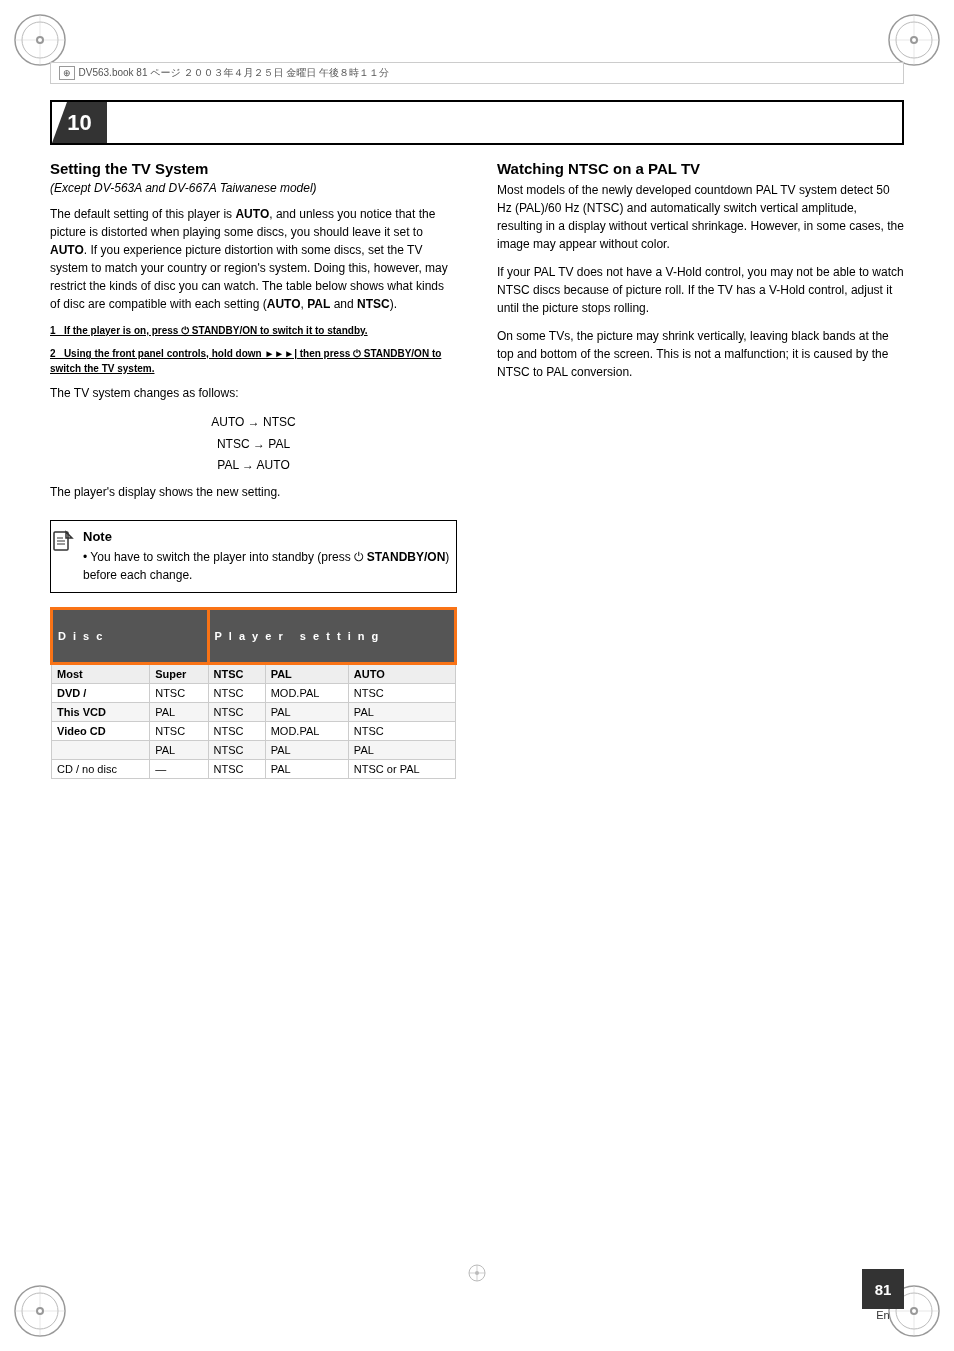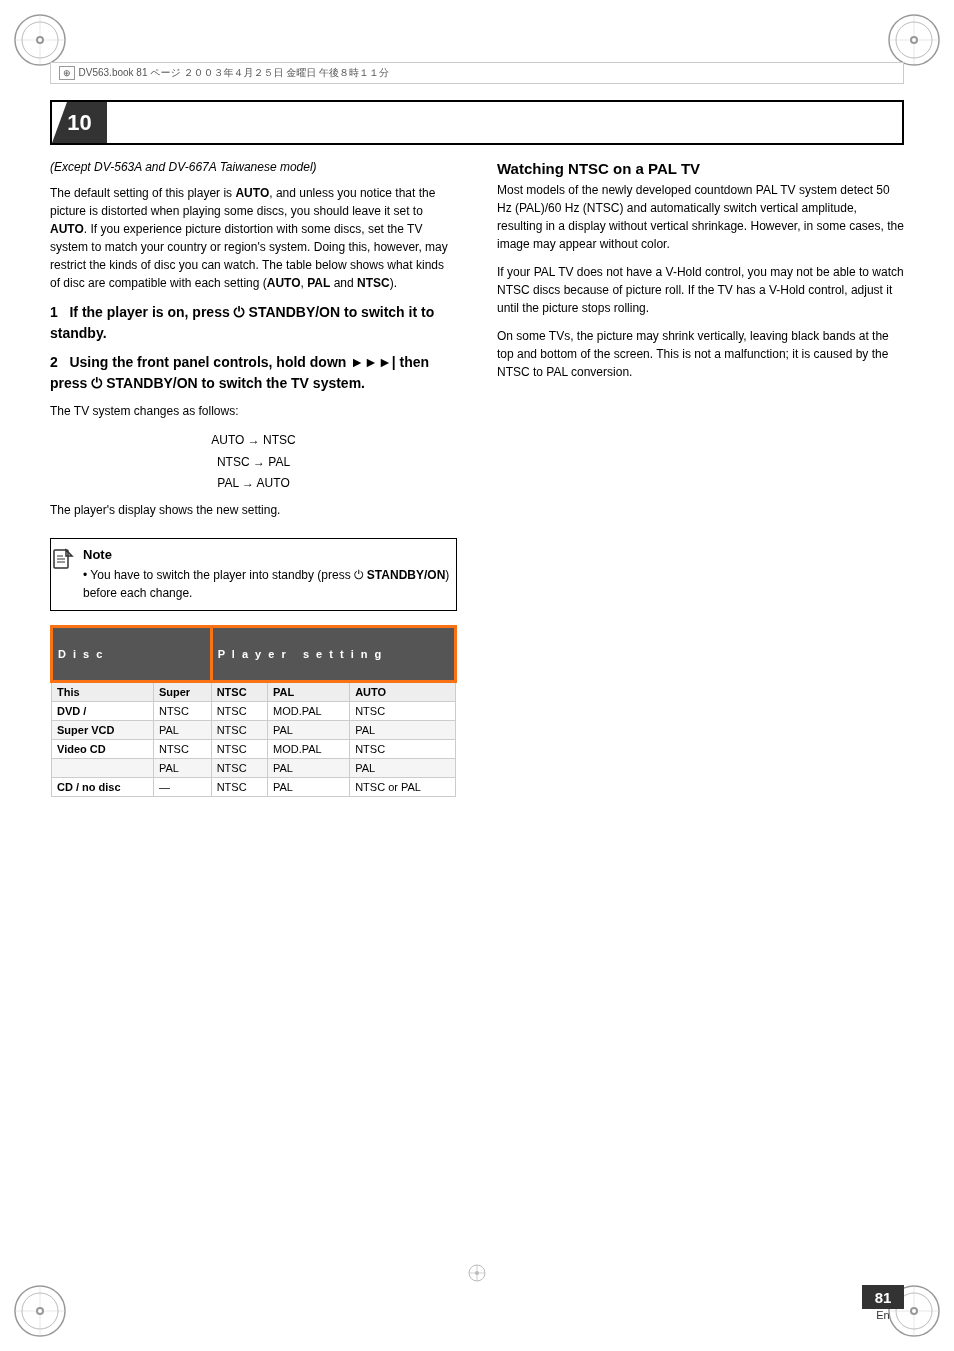--- a/index.html
+++ b/index.html
@@ -103,23 +103,24 @@
       margin-bottom: 10px;
     }
 
     .body-text {
       font-size: 12px;
       line-height: 1.5;
       margin-bottom: 10px;
     }
 
     .step-item {
-      font-size: 14px;
+      font-size: 10px;
       line-height: 1.5;
       margin-bottom: 8px;
+      text-decoration: underline;
     }
     .step-item strong {
       font-weight: bold;
     }
 
     .tv-system-chain {
       text-align: center;
       font-size: 12px;
       line-height: 1.8;
       margin: 8px 0;
@@ -194,21 +195,21 @@
       bottom: 30px;
       right: 50px;
       display: flex;
       flex-direction: column;
       align-items: center;
     }
     .page-number-box {
       background: #333;
       color: #fff;
       width: 42px;
-      height: 24px;
+      height: 40px;
       display: flex;
       align-items: center;
       justify-content: center;
       font-size: 15px;
       font-weight: bold;
     }
     .page-lang {
       font-size: 11px;
       color: #333;
     }
@@ -270,20 +271,21 @@
 </div>
 
 <div class="header-bar">
   <div class="header-number-box">10</div>
 </div>
 
 <div class="main-content">
 
   <div class="left-col">
 
+    <div class="section-heading">Setting the TV System</div>
     <div class="section-subheading">(Except DV-563A and DV-667A Taiwanese model)</div>
 
     <div class="body-text">
       The default setting of this player is <strong>AUTO</strong>, and unless you notice that the picture is distorted when playing some discs, you should leave it set to <strong>AUTO</strong>. If you experience picture distortion with some discs, set the TV system to match your country or region's system. Doing this, however, may restrict the kinds of disc you can watch. The table below shows what kinds of disc are compatible with each setting (<strong>AUTO</strong>, <strong>PAL</strong> and <strong>NTSC</strong>).
     </div>
 
     <div class="step-item">
       <strong>1&nbsp;&nbsp;&nbsp;If the player is on, press ⏻ STANDBY/ON to switch it to standby.</strong>
     </div>
 
@@ -319,58 +321,58 @@
       </div>
     </div>
 
     <table class="disc-table">
       <thead>
         <tr>
           <th colspan="2" class="table-header-disc" style="letter-spacing:2px;">D i s c</th>
           <th colspan="3" class="table-header-player" style="letter-spacing:2px;">P l a y e r &nbsp; s e t t i n g</th>
         </tr>
         <tr style="background:#eee; color:#000; font-weight:bold;">
-          <th style="text-align:left; padding:3px 5px; border:1px solid #ccc;">This</th>
+          <th style="text-align:left; padding:3px 5px; border:1px solid #ccc;">Most</th>
           <th style="text-align:left; padding:3px 5px; border:1px solid #ccc;">Super</th>
           <th style="text-align:left; padding:3px 5px; border:1px solid #ccc;">NTSC</th>
           <th style="text-align:left; padding:3px 5px; border:1px solid #ccc;">PAL</th>
           <th style="text-align:left; padding:3px 5px; border:1px solid #ccc;">AUTO</th>
         </tr>
       </thead>
       <tbody>
         <tr>
           <td style="font-weight:bold;">DVD /</td>
           <td>NTSC</td>
           <td>NTSC</td>
           <td>MOD.PAL</td>
           <td>NTSC</td>
         </tr>
         <tr>
-          <td style="font-weight:bold;">Super VCD</td>
+          <td style="font-weight:bold;">This VCD</td>
           <td>PAL</td>
           <td>NTSC</td>
           <td>PAL</td>
           <td>PAL</td>
         </tr>
         <tr>
           <td style="font-weight:bold;">Video CD</td>
           <td>NTSC</td>
           <td>NTSC</td>
           <td>MOD.PAL</td>
           <td>NTSC</td>
         </tr>
         <tr>
           <td></td>
           <td>PAL</td>
           <td>NTSC</td>
           <td>PAL</td>
           <td>PAL</td>
         </tr>
         <tr>
-          <td style="font-weight:bold;">CD / no disc</td>
+          <td style="font-weight:normal;">CD / no disc</td>
           <td>—</td>
           <td>NTSC</td>
           <td>PAL</td>
           <td>NTSC or PAL</td>
         </tr>
       </tbody>
     </table>
   </div>
 
   <div class="right-col">

